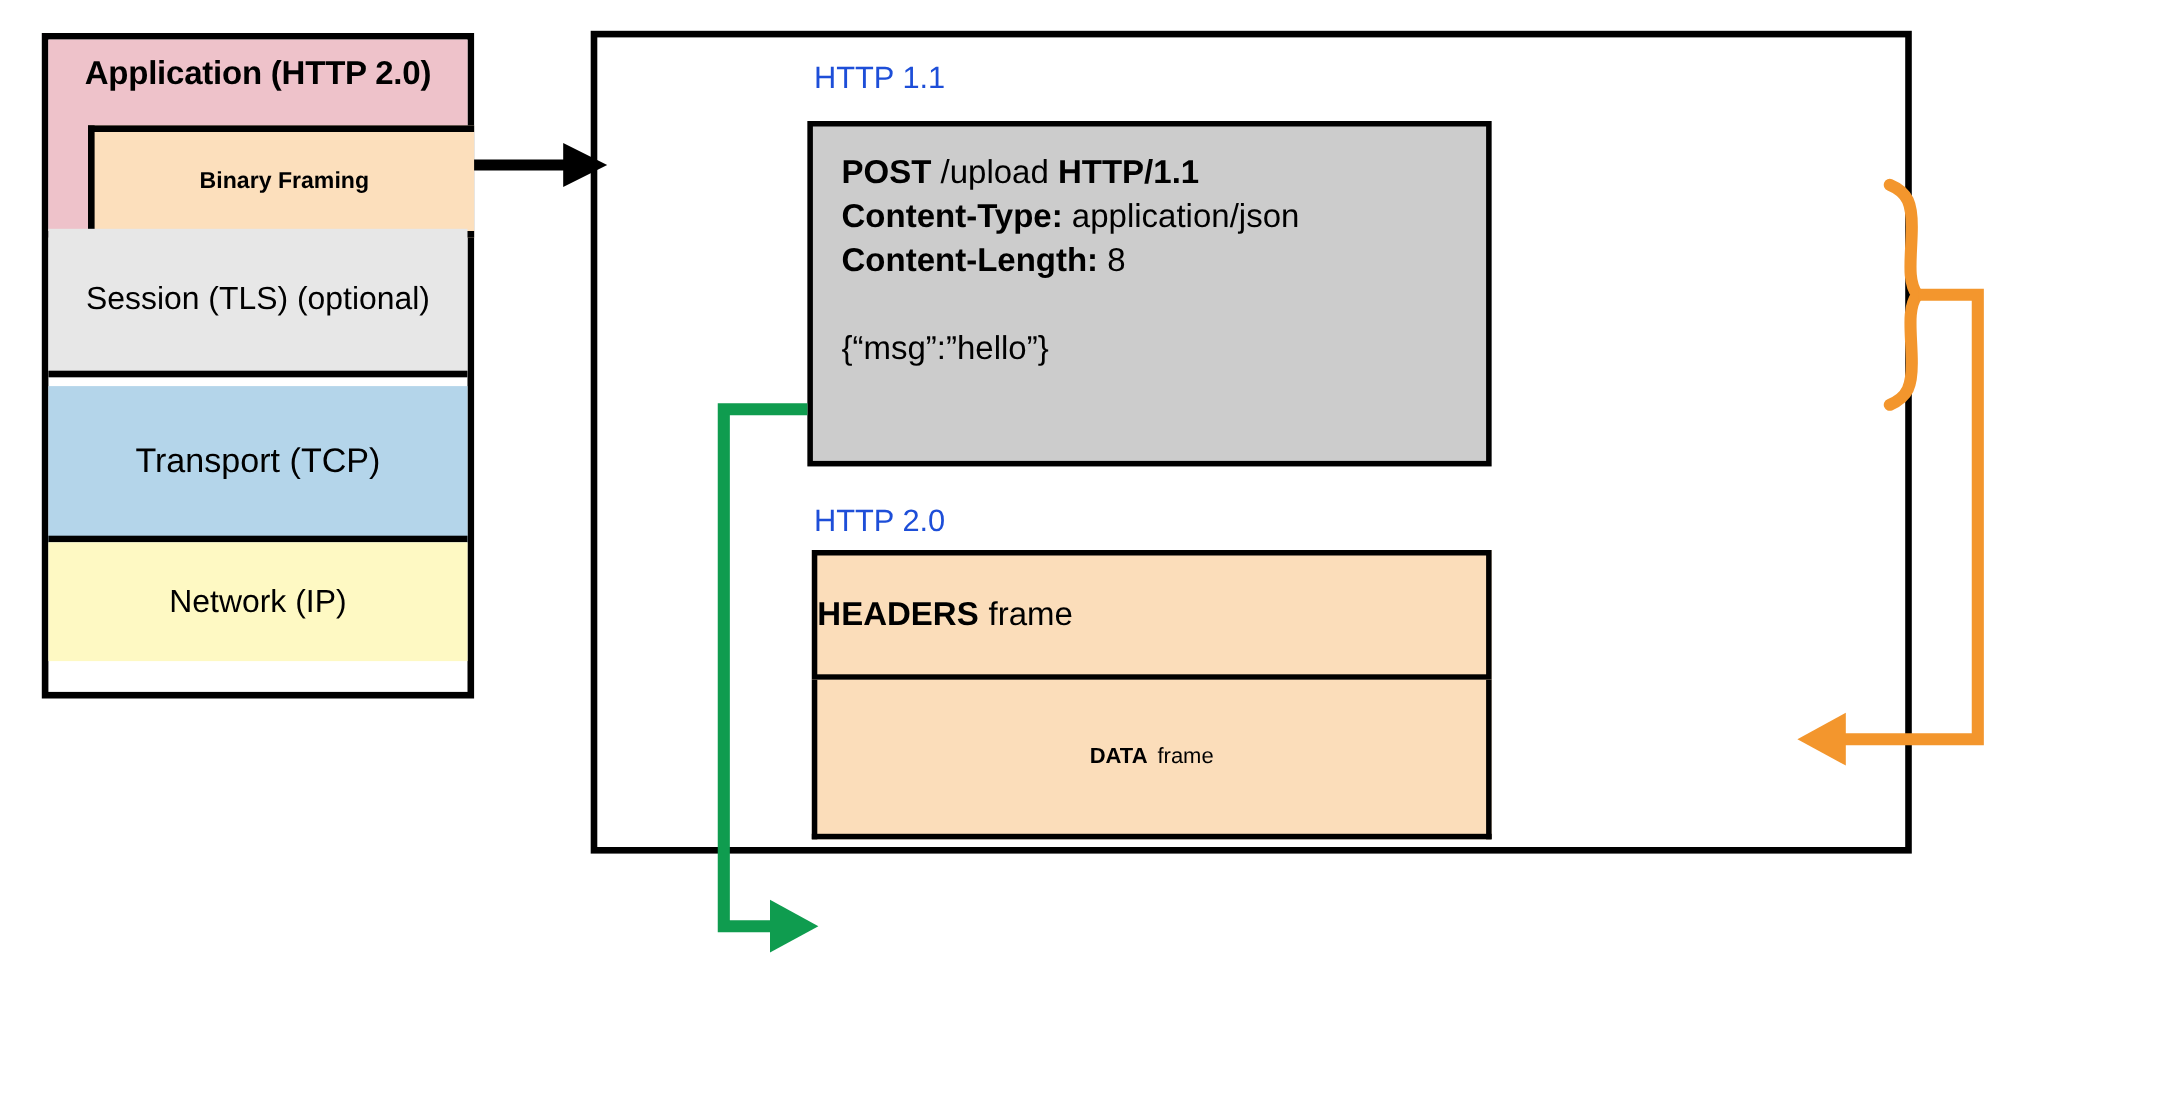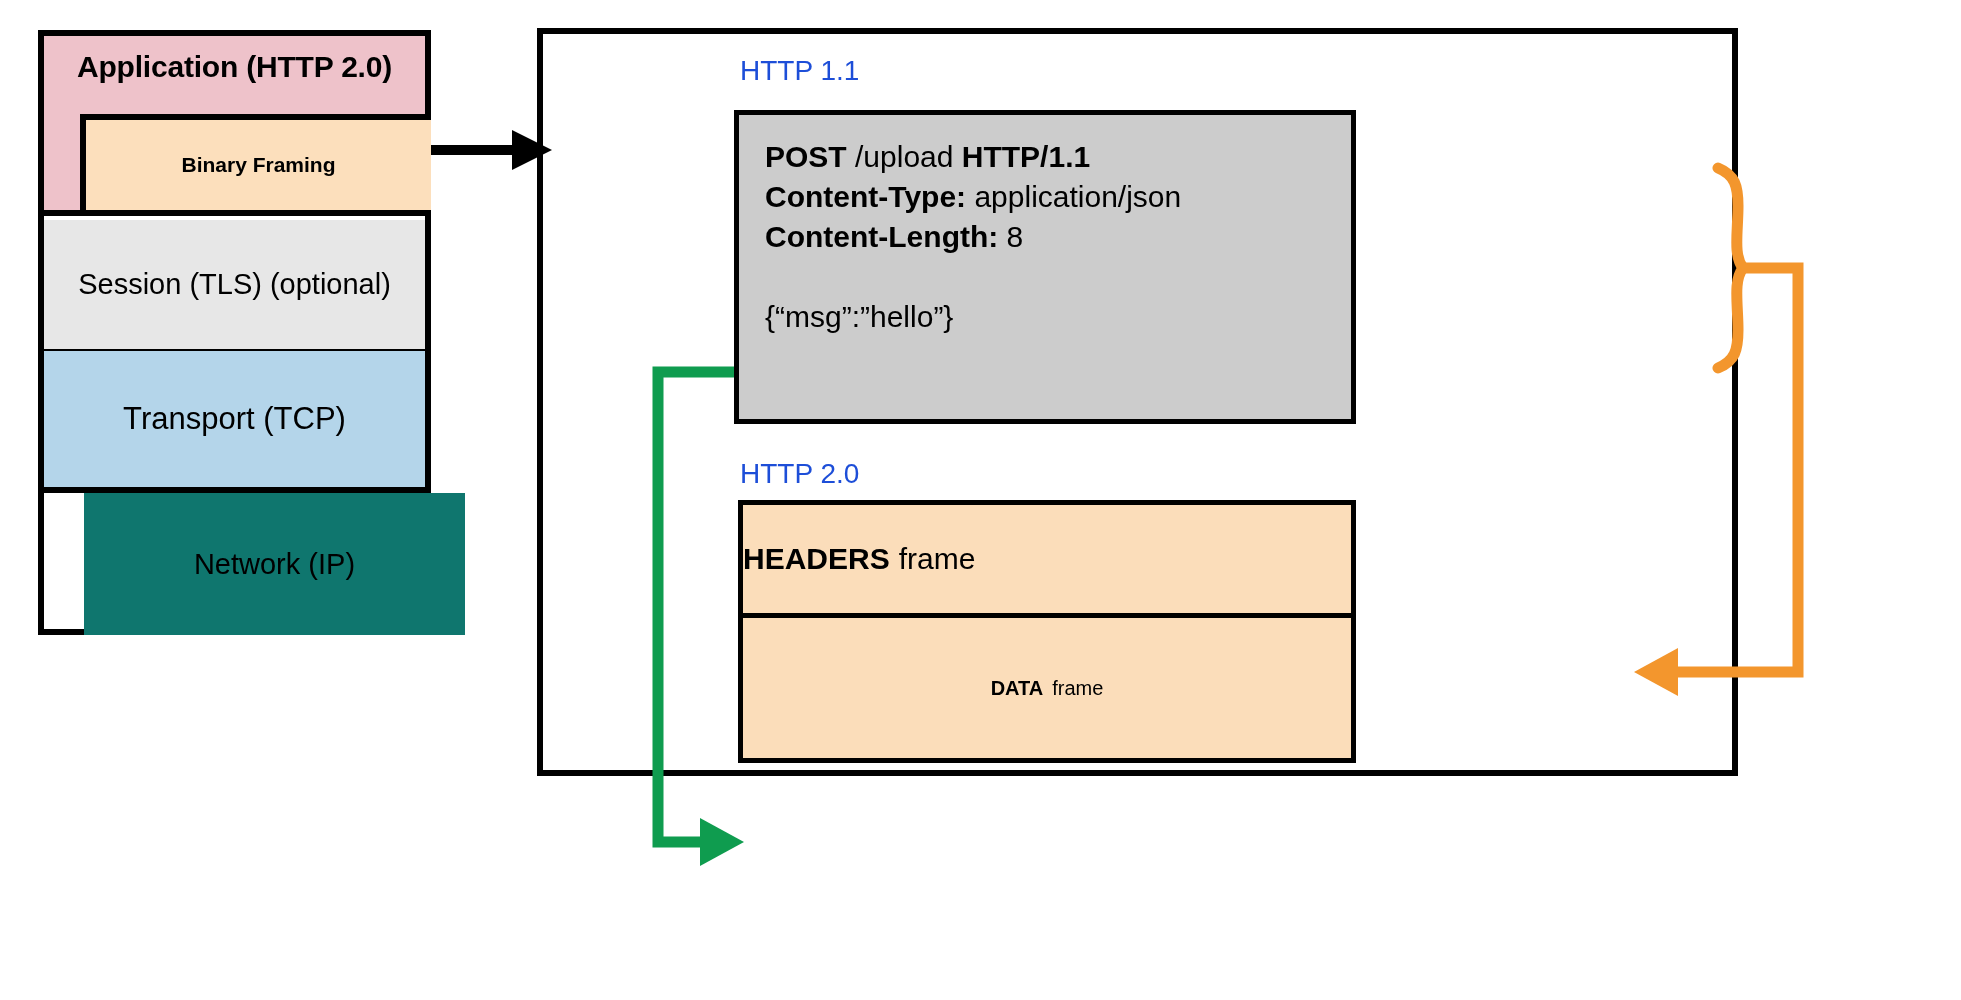--- a/index.html
+++ b/index.html
@@ -15,25 +15,25 @@
          display:flex;align-items:center;justify-content:center;text-align:center;}
   #layer-application{top:0;height:180px;background:#eec2ca;
         border-bottom:6px solid #000;box-sizing:border-box;
         display:block;}
   #layer-application .app-title{position:absolute;top:14px;left:0;width:100%;
         text-align:center;font-weight:bold;font-size:30px;letter-spacing:-.2px;}
   #binary-framing{position:absolute;left:36px;right:-6px;top:78px;height:102px;
         background:#fcdfbc;border:6px solid #000;border-right:none;
         box-sizing:border-box;display:flex;align-items:center;justify-content:center;
         font-weight:bold;font-size:21px;}
-  #layer-session{top:184px;height:135px;background:#e7e7e7;
+  #layer-session{top:172px;height:135px;background:#e7e7e7;
         border-bottom:6px solid #000;font-size:29px;}
   #layer-transport{top:315px;height:142px;background:#b4d5ea;
         border-bottom:6px solid #000;font-size:31px;}
-  #layer-network{top:457px;height:142px;background:#0f766e;font-size:29px;margin-left:40px;}
+  #layer-network{top:457px;height:108px;background:#fef9c3;font-size:29px;}
 
   
   #main-panel{position:absolute;left:537px;top:28px;width:1201px;height:748px;
               border:6px solid #000;box-sizing:border-box;background:#fff;}
 
   .section-label{position:absolute;font-size:28px;color:#1d4ed8;white-space:nowrap;}
   #http11-label{left:740px;top:55px;}
   #http20-label{left:740px;top:458px;}
 
   

